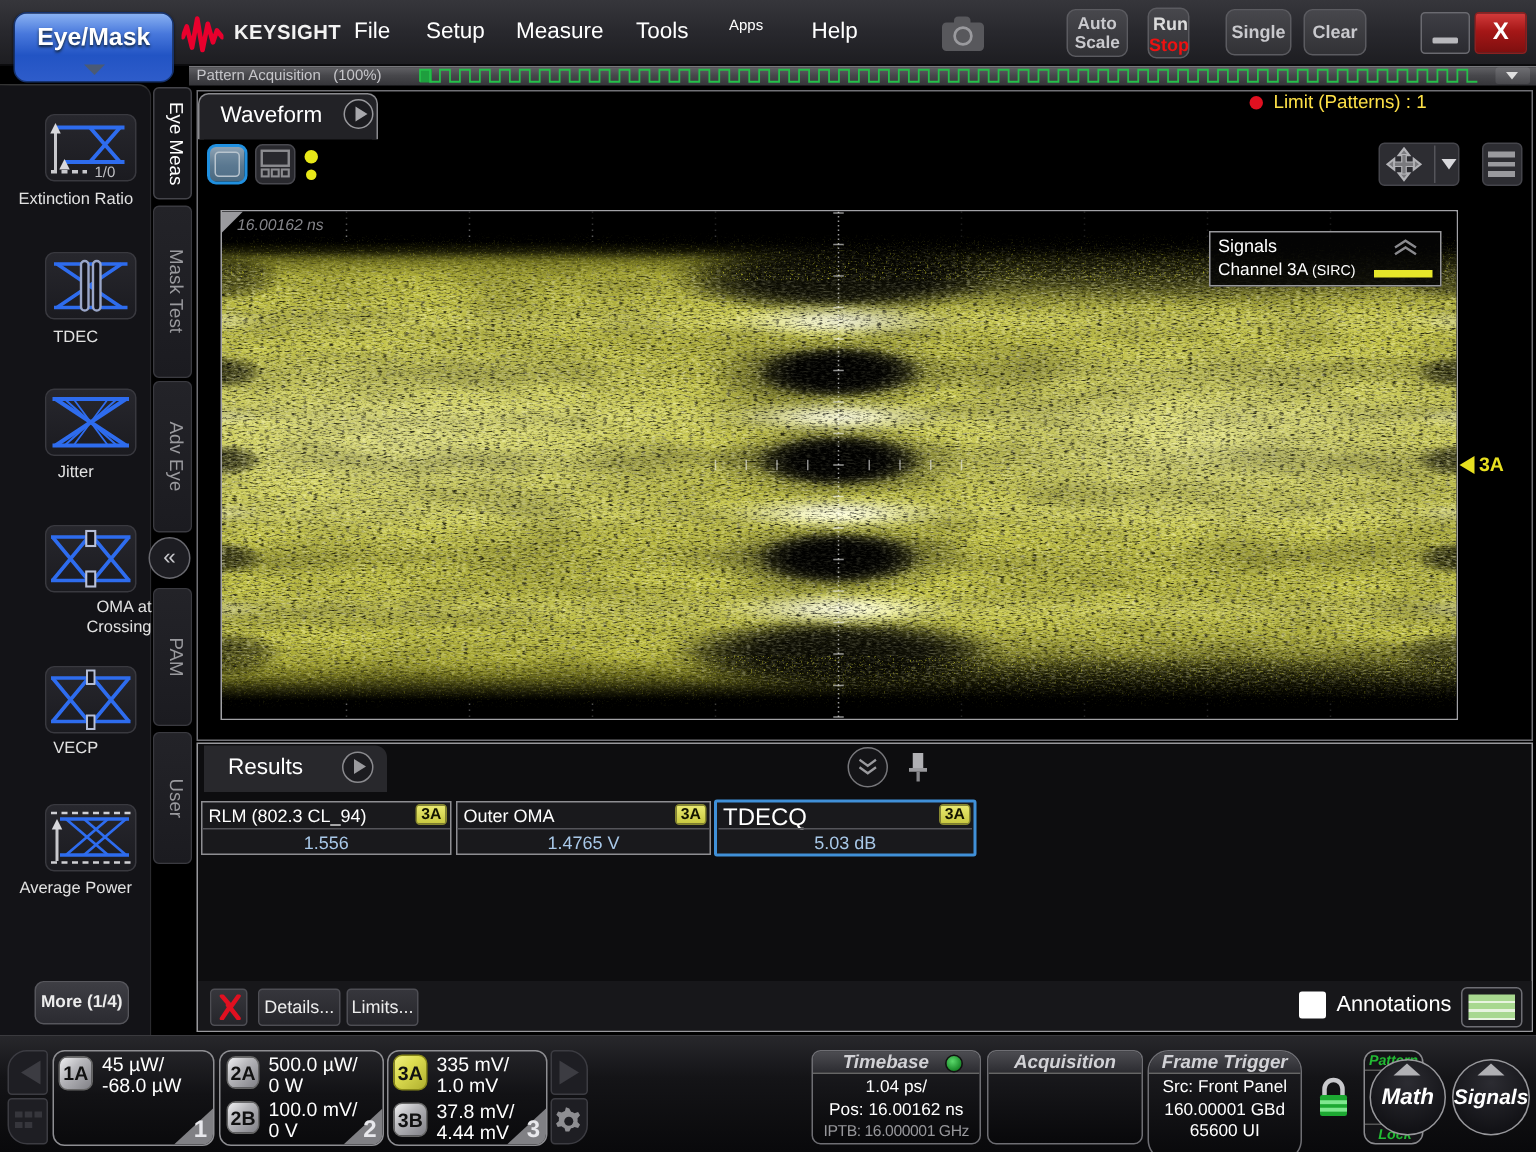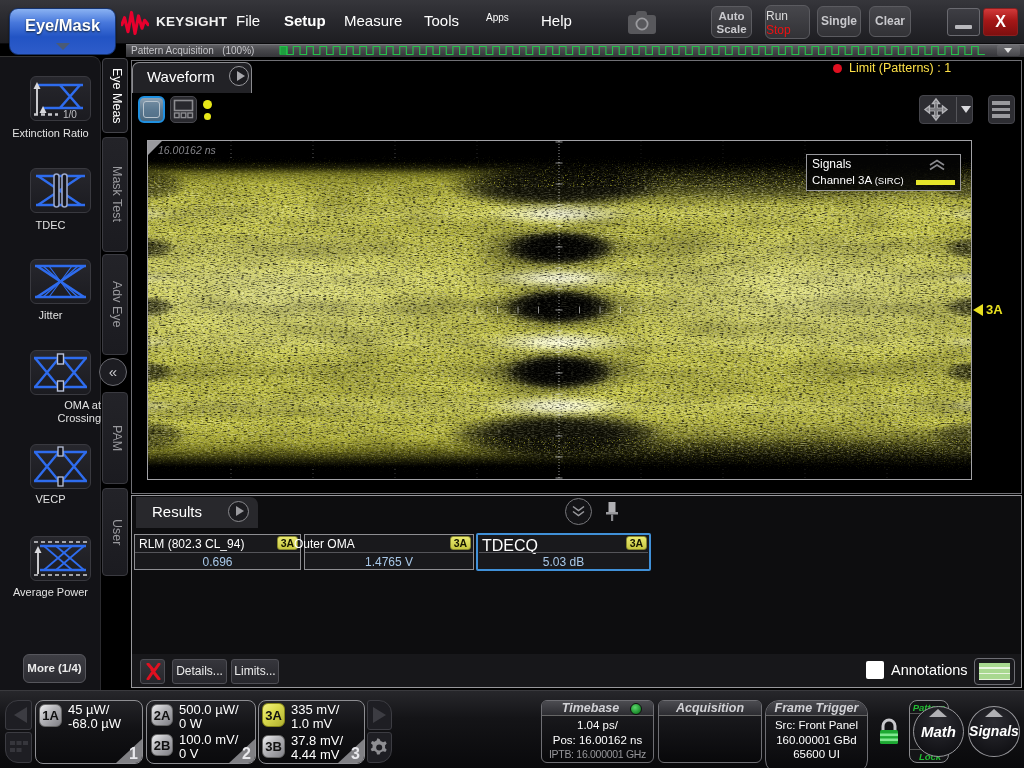--- a/index.html
+++ b/index.html
@@ -12,34 +12,34 @@
 <body>
 
 <div class="abs" style="left:0;top:0;width:1024px;height:44px;background:linear-gradient(180deg,#36363b 0%,#28282d 50%,#1d1d21 100%);border-bottom:1px solid #0a0a0c;"></div>
 
 <svg class="abs" style="left:121px;top:10px;" width="28" height="25" viewBox="0 0 32 27">
   <path d="M1,16 L4,8 L8,24 L12,2 L16,26 L20,6 L24,20 L27,11 L31,16" fill="none" stroke="#e8002d" stroke-width="3.6" stroke-linejoin="round" stroke-linecap="round"></path>
 </svg>
 <div class="abs" style="left:156px;top:14px;font-size:13.5px;font-weight:bold;color:#f2f2f2;letter-spacing:0.3px;">KEYSIGHT</div>
 
 <div class="abs" style="left:236px;top:12px;font-size:15px;color:#fff;">File</div>
-<div class="abs" style="left:284px;top:12px;font-size:15px;color:#fff;font-weight:bold;">Setup</div>
+<div class="abs" style="left:284px;top:12px;font-size:15px;color:#fff;">Setup</div>
 <div class="abs" style="left:344px;top:12px;font-size:15px;color:#fff;">Measure</div>
 <div class="abs" style="left:424px;top:12px;font-size:15px;color:#fff;">Tools</div>
 <div class="abs" style="left:486px;top:12px;font-size:10px;color:#fff;">Apps</div>
 <div class="abs" style="left:541px;top:12px;font-size:15px;color:#fff;">Help</div>
 
 <svg class="abs" style="left:625px;top:9px;" width="34" height="27" viewBox="0 0 34 27">
   <path d="M11,5 q0,-3 3,-3 h5 q3,0 3,3 v2 h-11 z" fill="#58585c"></path>
   <rect x="3" y="6" width="28" height="19" rx="3" fill="#58585c"></rect>
   <circle cx="17" cy="15" r="5.6" fill="none" stroke="#9a9a9e" stroke-width="1.8"></circle>
 </svg>
 
 <div class="abs" style="left:711px;top:6px;width:41px;height:32px;border-radius:6px;background:linear-gradient(180deg,#47474c,#323236);border:1px solid #5b5b60;color:#c9c9cd;font-size:11.5px;font-weight:bold;text-align:center;line-height:13px;padding-top:3px;">Auto<br>Scale</div>
-<div class="abs" style="left:765px;top:5px;width:45px;height:34px;border-radius:6px;background:linear-gradient(180deg,#47474c,#323236);border:1px solid #5b5b60;font-size:12px;font-weight:normal;text-align:left;line-height:14px;padding-top:3px;"><span style="color:#dcdcdc;">Run</span><br><span style="color:#ee1111;">Stop</span></div>
+<div class="abs" style="left:765px;top:5px;width:28px;height:34px;border-radius:6px;background:linear-gradient(180deg,#47474c,#323236);border:1px solid #5b5b60;font-size:12px;font-weight:bold;text-align:right;line-height:14px;padding-top:3px;"><span style="color:#dcdcdc;">Run</span><br><span style="color:#ee1111;">Stop</span></div>
 <div class="abs" style="left:817px;top:6px;width:44px;height:31px;border-radius:6px;background:linear-gradient(180deg,#47474c,#323236);border:1px solid #5b5b60;color:#c9c9cd;font-size:12px;font-weight:bold;text-align:center;line-height:28px;">Single</div>
 <div class="abs" style="left:869px;top:6px;width:42px;height:31px;border-radius:6px;background:linear-gradient(180deg,#47474c,#323236);border:1px solid #5b5b60;color:#c9c9cd;font-size:12px;font-weight:bold;text-align:center;line-height:28px;">Clear</div>
 
 <div class="abs" style="left:947px;top:8px;width:33px;height:28px;border-radius:3px;background:linear-gradient(180deg,#3e3e44,#2b2b30);border:1px solid #6a6a70;"></div>
 <div class="abs" style="left:955px;top:25px;width:17px;height:4px;background:#b8b8bc;border-radius:1px;"></div>
 <div class="abs" style="left:983px;top:8px;width:35px;height:28px;border-radius:3px;background:linear-gradient(180deg,#d23a3a 0%,#a51717 45%,#7e0f0f 100%);border:1px solid #8a2020;color:#fff;font-weight:bold;font-size:16px;text-align:center;line-height:26px;">X</div>
 
 <div class="abs" style="left:9px;top:8px;width:107px;height:47px;border-radius:9px;background:linear-gradient(180deg,#8ab2f2 0%,#4878dc 30%,#2254c4 62%,#2e5cca 100%);border:1px solid #16336e;box-shadow:0 1px 2px rgba(0,0,0,0.6);"></div>
 <div class="abs" style="left:9px;top:16px;width:107px;text-align:center;font-size:16.5px;font-weight:bold;color:#fff;text-shadow:0 1px 2px #123;">Eye/Mask</div>
 <div class="abs" style="left:56px;top:43px;width:0;height:0;border-left:7px solid transparent;border-right:7px solid transparent;border-top:7px solid #4a5a75;"></div>
@@ -366,24 +366,24 @@
 <svg class="abs" style="left:604px;top:501px;" width="16" height="22" viewBox="0 0 16 22">
   <rect x="4.5" y="1" width="7" height="10" fill="#b0b0b4"></rect>
   <rect x="2" y="11" width="12" height="2.5" fill="#9a9a9e"></rect>
   <rect x="7" y="13.5" width="2.2" height="6.5" fill="#88888c"></rect>
 </svg>
 
 <div class="abs" style="left:134px;top:534px;width:167px;height:36px;border:1px solid #8e8e92;background:#19191c;"></div>
 <div class="abs" style="left:139px;top:537px;font-size:12px;color:#fff;">RLM (802.3 CL_94)</div>
 <div class="abs" style="left:277px;top:536px;width:21px;height:14px;border-radius:3px;background:linear-gradient(180deg,#eaea72,#c8c840);border:1px solid #888830;color:#141400;font-size:10.5px;font-weight:bold;text-align:center;line-height:12.5px;">3A</div>
 <div class="abs" style="left:135px;top:552px;width:165px;height:1px;background:#55555a;"></div>
-<div class="abs" style="left:134px;top:555px;width:167px;text-align:center;font-size:12px;color:#a8c8e8;">0.696</div>
+<div class="abs" style="left:134px;top:555px;width:167px;text-align:center;font-size:12px;color:#a8c8e8;">1.556</div>
 
 <div class="abs" style="left:304px;top:534px;width:170px;height:36px;border:1px solid #8e8e92;background:#19191c;"></div>
-<div class="abs" style="left:294px;top:537px;font-size:12px;color:#fff;">Outer OMA</div>
+<div class="abs" style="left:309px;top:537px;font-size:12px;color:#fff;">Outer OMA</div>
 <div class="abs" style="left:450px;top:536px;width:21px;height:14px;border-radius:3px;background:linear-gradient(180deg,#eaea72,#c8c840);border:1px solid #888830;color:#141400;font-size:10.5px;font-weight:bold;text-align:center;line-height:12.5px;">3A</div>
 <div class="abs" style="left:305px;top:552px;width:168px;height:1px;background:#55555a;"></div>
 <div class="abs" style="left:304px;top:555px;width:170px;text-align:center;font-size:12px;color:#a8c8e8;">1.4765 V</div>
 
 <div class="abs" style="left:476px;top:533px;width:175px;height:38px;border:2px solid #4090d8;border-radius:2px;background:#19191c;"></div>
 <div class="abs" style="left:482px;top:537px;font-size:16px;color:#fff;">TDECQ</div>
 <div class="abs" style="left:626px;top:536px;width:21px;height:14px;border-radius:3px;background:linear-gradient(180deg,#eaea72,#c8c840);border:1px solid #888830;color:#141400;font-size:10.5px;font-weight:bold;text-align:center;line-height:12.5px;">3A</div>
 <div class="abs" style="left:479px;top:552px;width:169px;height:1px;background:#55555a;"></div>
 <div class="abs" style="left:476px;top:555px;width:175px;text-align:center;font-size:12px;color:#a8c8e8;">5.03 dB</div>
 

